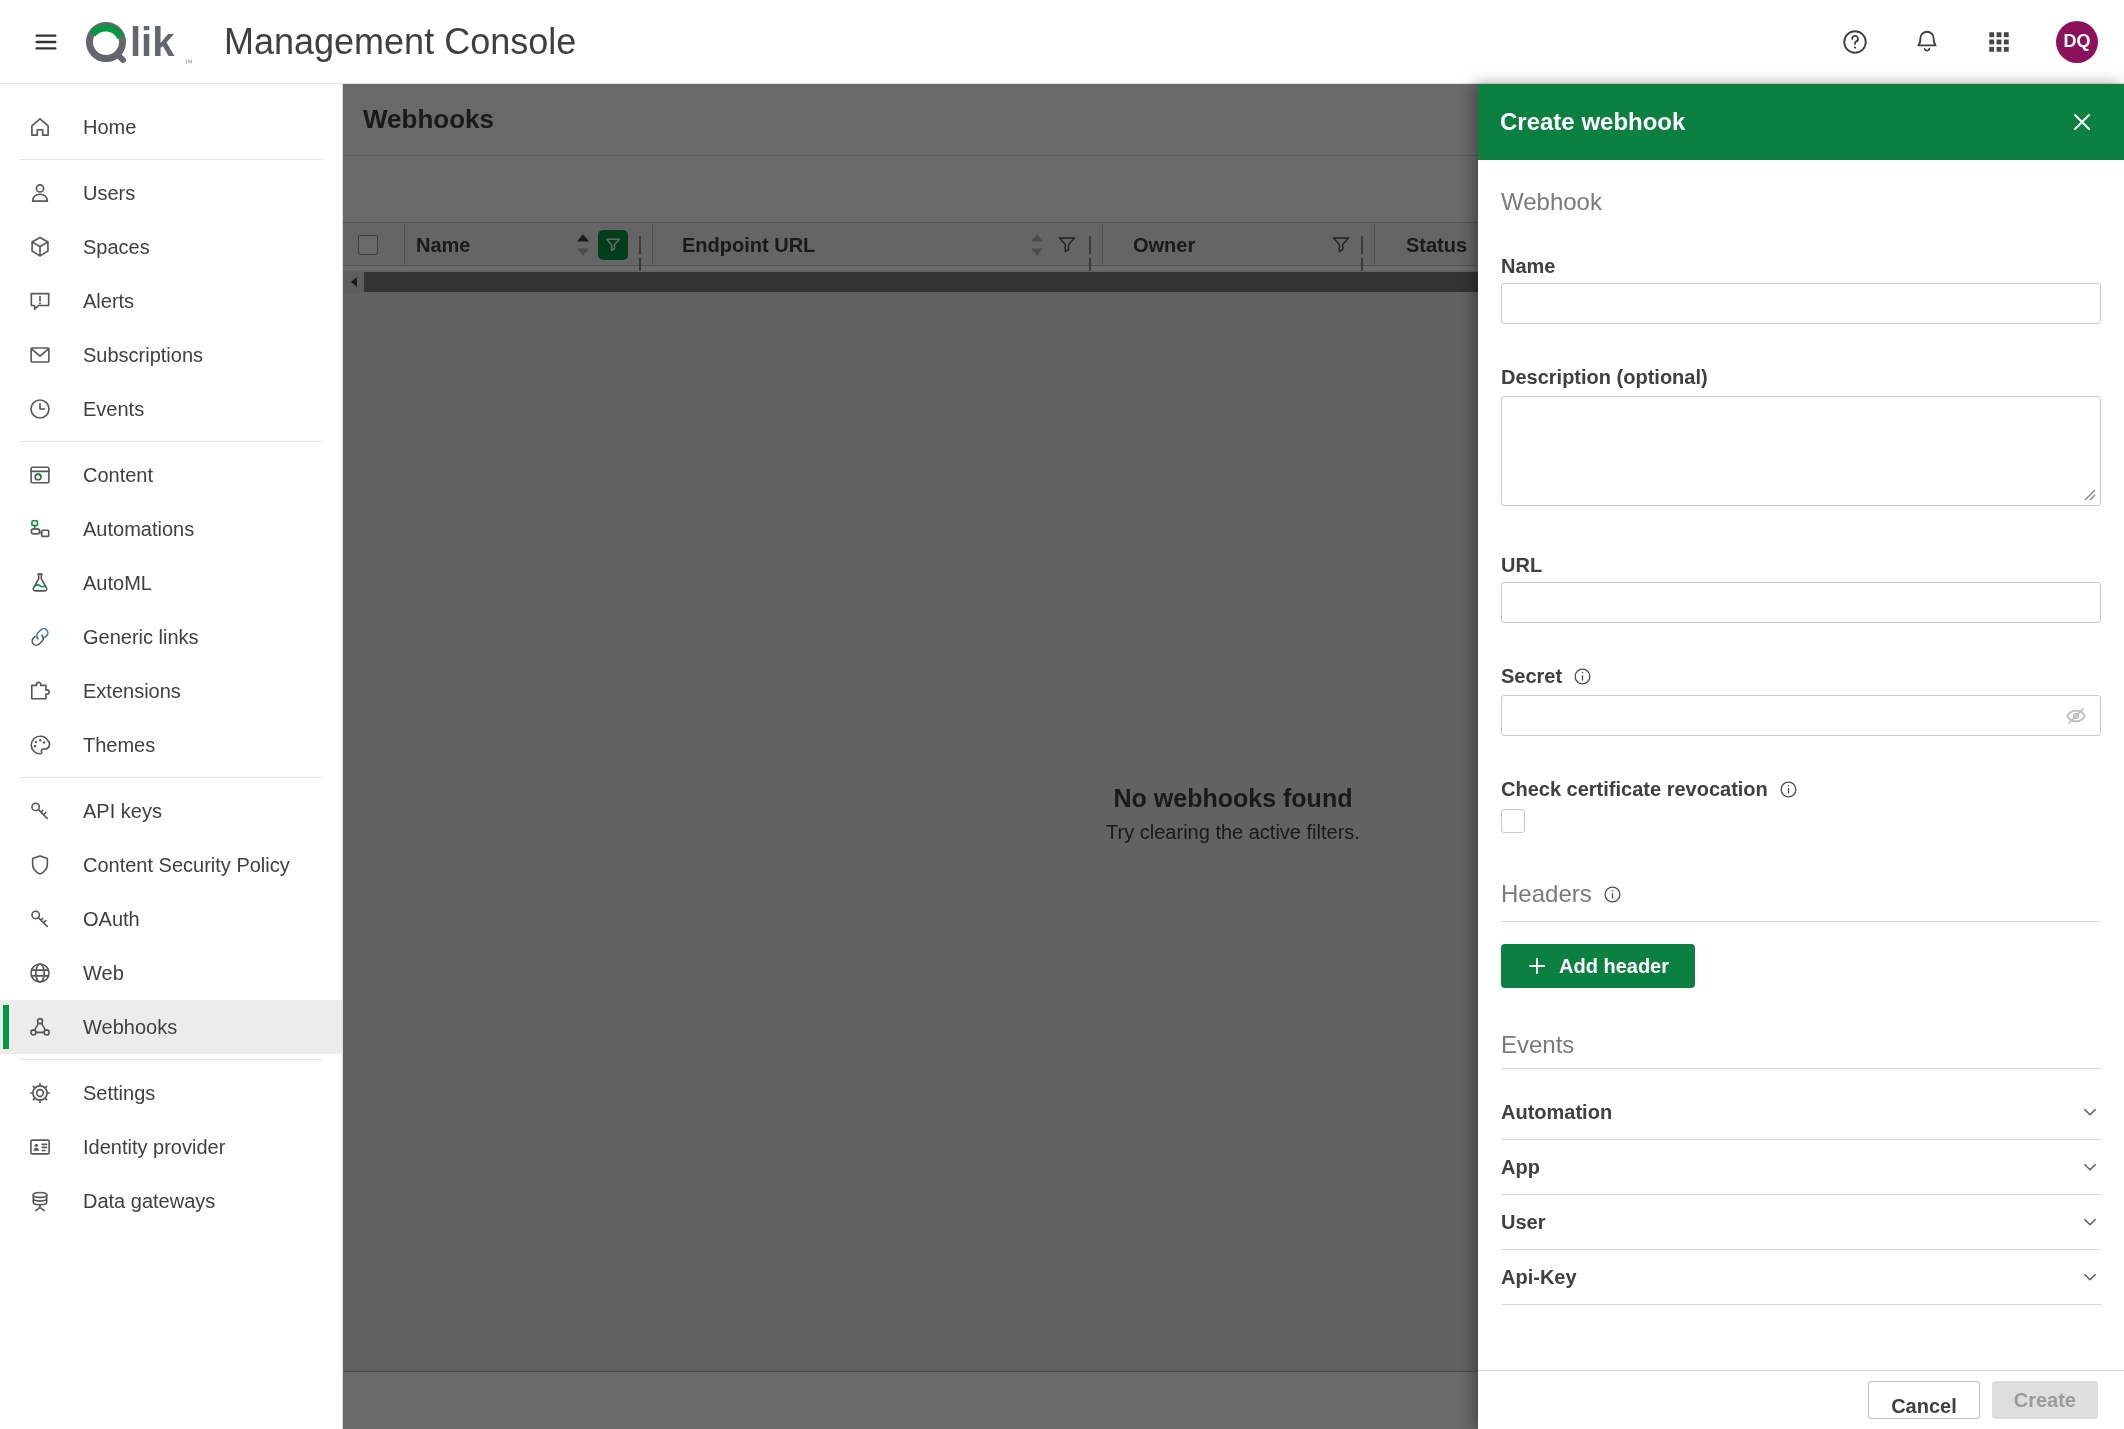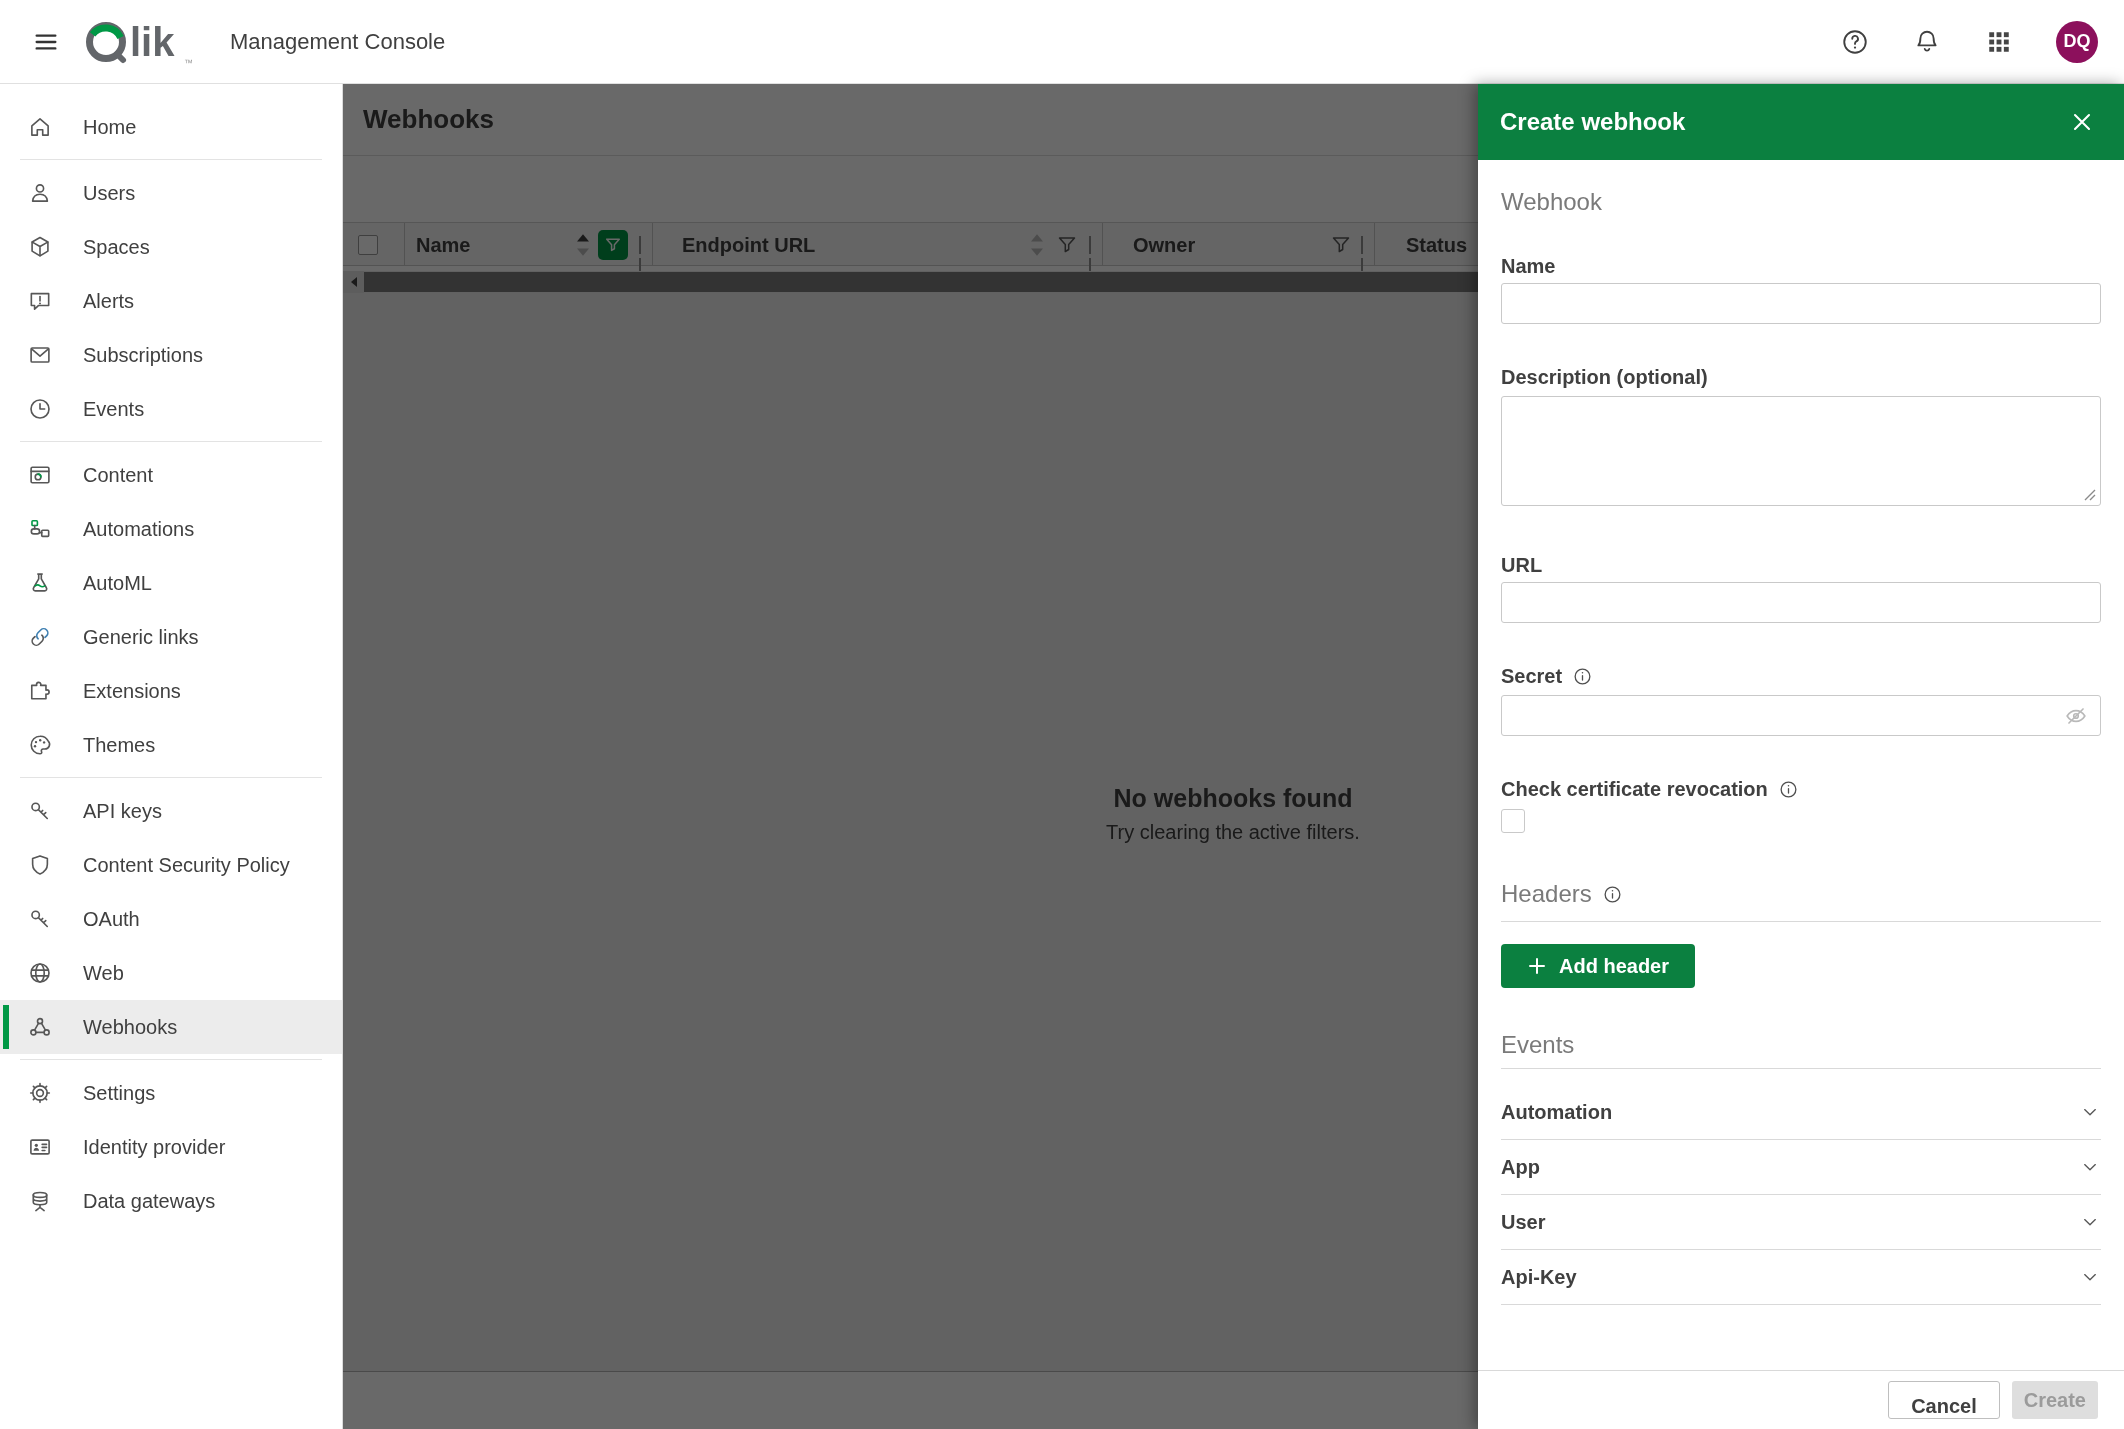--- a/index.html
+++ b/index.html
@@ -6,21 +6,21 @@
   .app{position:relative;width:2124px;height:1429px;overflow:hidden;background:#84cc16;
        font-family:"Liberation Sans",sans-serif;color:#404040;}
   svg{display:block}
   .st{stroke:#575757;stroke-width:1.5;fill:none;stroke-linecap:round;stroke-linejoin:round}
 
   
   .topbar{position:absolute;left:0;top:0;width:2124px;height:84px;background:#fff;
           border-bottom:1px solid #e0e0e0;display:flex;align-items:center;z-index:30;box-sizing:border-box;}
   .hamburger{margin-left:28px;width:36px;height:36px;border:none;background:none;cursor:pointer;padding:4px;}
   .logo{margin-left:16px;display:flex;align-items:flex-start;}
-  .topbar-title{margin-left:30px;font-size:22px;color:#404040;}
+  .topbar-title{margin-left:24px;font-size:36px;color:#404040;}
   .topbar-right{margin-left:auto;display:flex;align-items:center;gap:42px;margin-right:26px;}
   .tb-iconbtn{border:none;background:none;padding:0;cursor:pointer;width:30px;height:30px;}
   .avatar{width:42px;height:42px;border-radius:50%;background:#8c105c;color:#fff;font-weight:bold;
           font-size:18px;display:flex;align-items:center;justify-content:center;border:none;cursor:pointer;}
 
   
   .sidebar{position:absolute;left:0;top:84px;bottom:0;width:343px;background:#fff;
            border-right:1px solid #dcdcdc;padding-top:16px;box-sizing:border-box;z-index:20;}
   .nav-item{position:relative;display:flex;align-items:center;height:54px;padding-left:27px;cursor:pointer;}
   .nav-item .ni{width:26px;height:26px;margin-right:30px;flex:none;}
@@ -88,21 +88,21 @@
   .sec-events{margin-top:42px;}
   .ev-divider{margin-top:8px;}
   .accordions{margin-top:16px;}
   .acc-row{height:54px;border-bottom:1px solid #d9d9d9;display:flex;align-items:center;
            justify-content:space-between;cursor:pointer;}
   .acc-label{font-size:20px;font-weight:bold;color:#404040;}
   .panel-foot{flex:none;height:58px;border-top:1px solid #d9d9d9;display:flex;align-items:center;
               justify-content:flex-end;gap:12px;padding-right:26px;}
   .btn-cancel{height:38px;padding:13px 22px;background:#fff;border:1px solid #bfbfbf;border-radius:3px;
               font-size:20px;font-weight:bold;color:#404040;cursor:pointer;font-family:"Liberation Sans",sans-serif;}
-  .btn-create{height:38px;padding:0 12px;background:#dedede;border:none;border-radius:3px;
+  .btn-create{height:38px;padding:0 22px;background:#dedede;border:none;border-radius:3px;
               font-size:20px;font-weight:bold;color:#9b9b9b;cursor:default;font-family:"Liberation Sans",sans-serif;}
 </style>
 </head>
 <body>
 
 <div class="app">
 
   <header class="topbar">
     <button class="hamburger" title="Menu">
       <svg width="28" height="28" viewBox="0 0 24 24">

